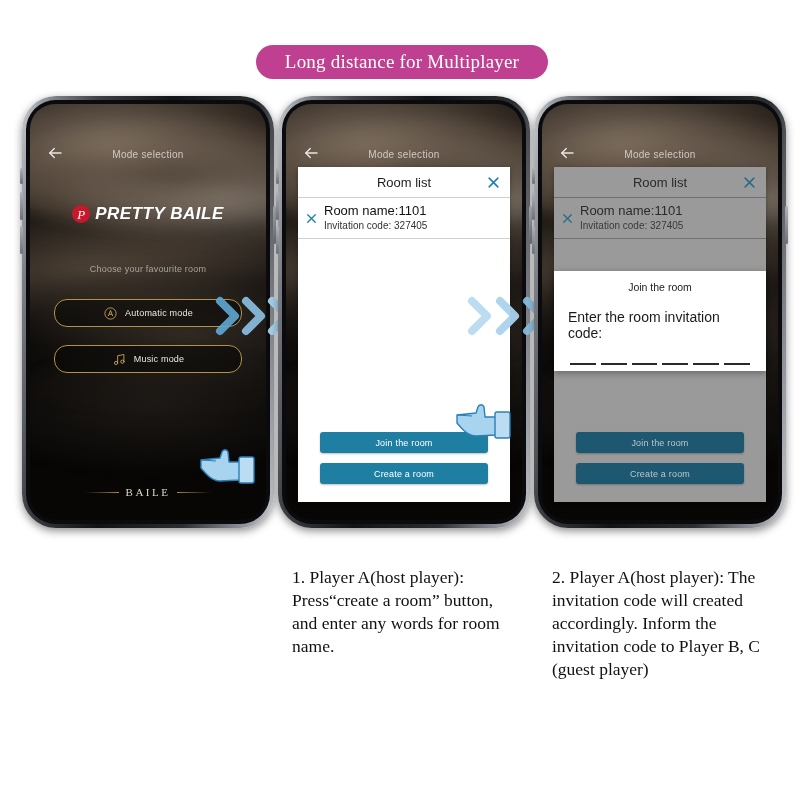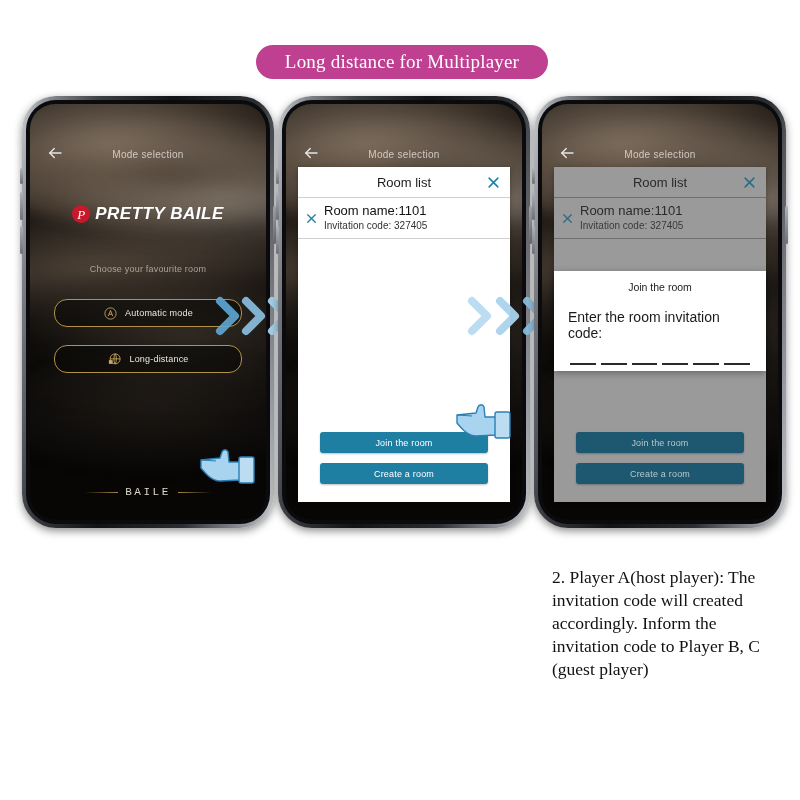--- a/index.html
+++ b/index.html
@@ -105,21 +105,21 @@
   .mode-btn .mi{width:15px;height:15px;color:#c9a85e;flex:none;}
   .mode-btn .ml{font-size:9px;color:#ece7df;letter-spacing:.2px;}
 
   .baile{
     position:absolute;left:0;right:0;bottom:22px;
     display:flex;align-items:center;justify-content:center;gap:7px;
   }
   .baile .ln{width:34px;height:1px;background:linear-gradient(90deg,rgba(168,134,66,0),#a88642);}
   .baile .ln.r{background:linear-gradient(90deg,#a88642,rgba(168,134,66,0));}
   .baile .bt{
-    font-family:Liberation Mono, monospace;font-size:11px;color:#ddd6ca;
+    font-family:Liberation Serif, serif;font-size:11px;color:#ddd6ca;
     letter-spacing:2.5px;
   }
 
   
   .remote-btn{
     position:absolute;left:24px;right:24px;top:348px;height:26px;
     border:1px solid #8a7038;border-radius:13px;background:rgba(8,7,6,.6);
     display:flex;align-items:center;justify-content:center;gap:7px;
   }
   .remote-btn .mi{width:14px;height:14px;color:#b0934f;}
@@ -250,27 +250,27 @@
           <span class="mi">
             <svg viewBox="0 0 24 24" fill="none" stroke="currentColor" stroke-width="1.4">
               <circle cx="12" cy="12" r="9"></circle>
                 <path d="M8.5 16l3.5-9 3.5 9M9.8 13.2h4.4"></path>
             </svg>
           </span>
           <span class="ml">Automatic mode</span>
         </div>
         <div class="mode-btn">
           <span class="mi">
-            <svg viewBox="0 0 24 24" fill="none" stroke="currentColor" stroke-width="1.4">
-              <circle cx="13" cy="11" r="8"></circle>
-                <path d="M5 11h16M13 3c2.6 2.6 2.6 13.4 0 16M13 3c-2.6 2.6-2.6 13.4 0 16"></path>
-              <rect x="3" y="13" width="6" height="6" fill="currentColor" stroke="none"></rect>
+            <svg viewBox="0 0 24 24" fill="none" stroke="currentColor" stroke-width="1.4" stroke-linecap="round">
+              <path d="M9 17V6l10-2v11"></path>
+                <circle cx="6.5" cy="17.5" r="2.6"></circle>
+                <circle cx="16.5" cy="15.5" r="2.6"></circle>
             </svg>
           </span>
-          <span class="ml">Long-distance</span>
+          <span class="ml">Music mode</span>
         </div>
       </div>
 
       <div class="baile">
         <span class="ln"></span>
         <span class="bt">BAILE</span>
         <span class="ln r"></span>
       </div>
 
     </div>
@@ -490,15 +490,16 @@
           <span class="slot"></span>
           <span class="slot"></span>
           <span class="slot"></span>
           <span class="slot"></span>
         </div>
       </div>
 
     </div>
   </div>
 
+  <div class="caption" style="left:292px;top:566px;width:225px">1. Player A(host player): Press“create a room” button, and enter any words for room name.</div>
   <div class="caption" style="left:552px;top:566px;width:232px">2. Player A(host player): The invitation code will created accordingly. Inform the invitation code to Player B, C (guest player)</div>
 
 </div>
 
 </body></html>

